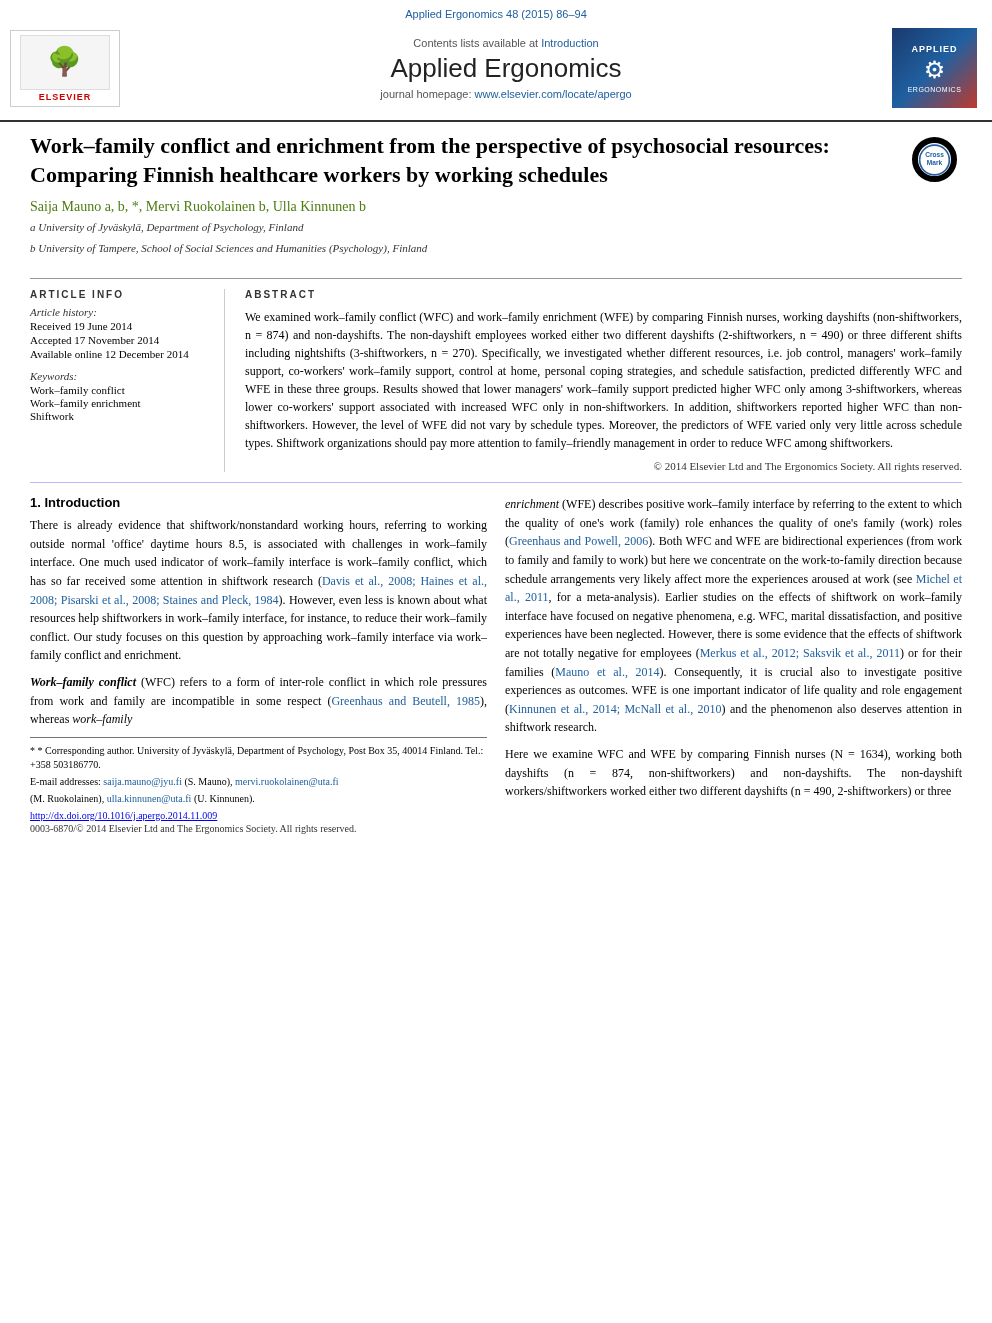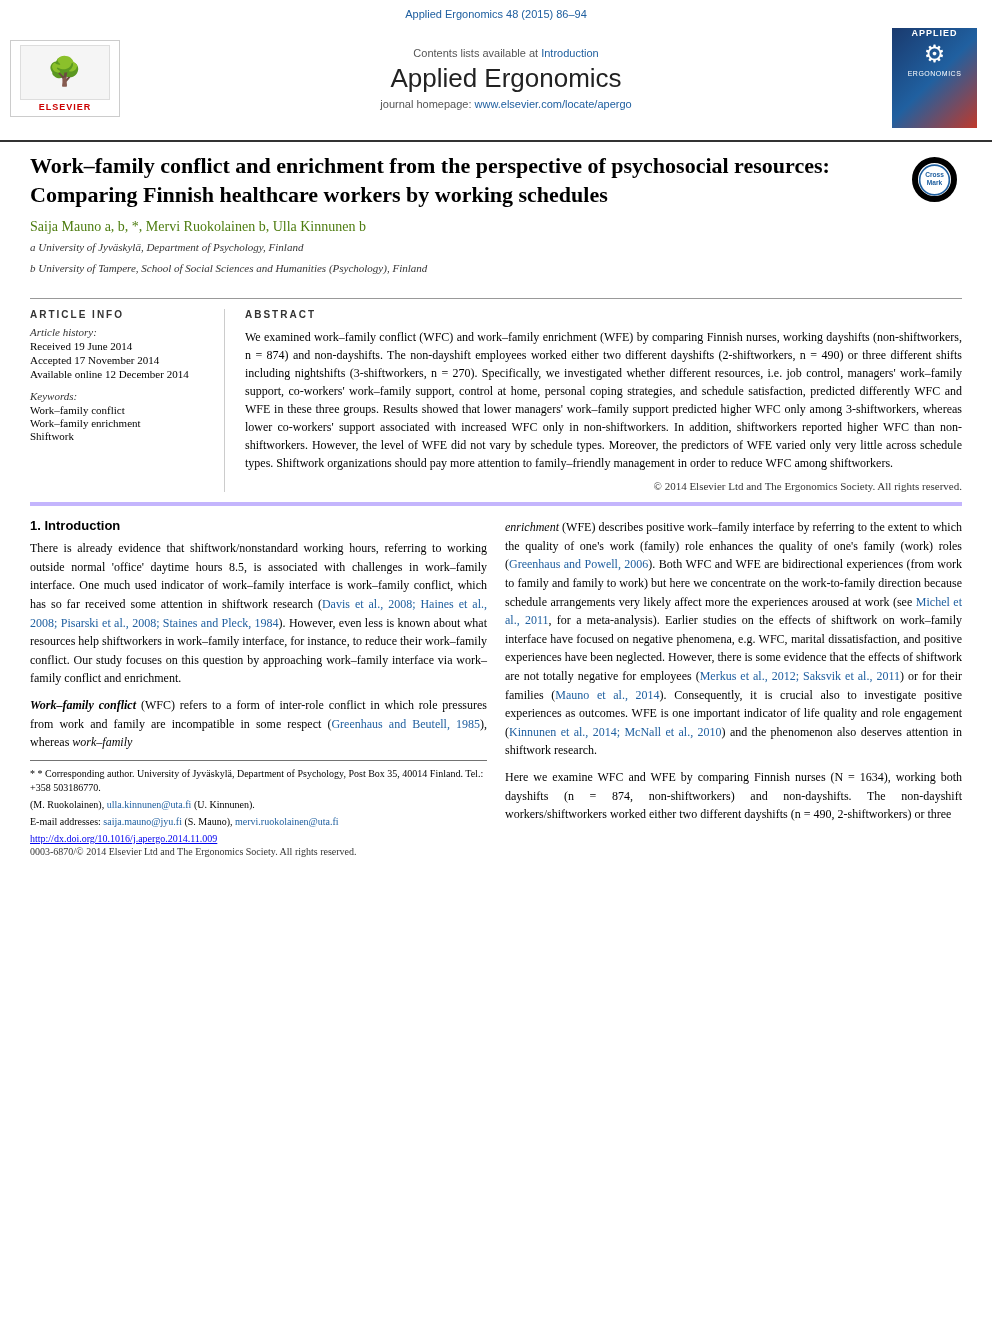--- a/index.html
+++ b/index.html
@@ -97,25 +97,26 @@
       font-size: 11px;
       color: #555;
       font-family: Arial, sans-serif;
     }
     .journal-logo-right {
       width: 90px;
       flex-shrink: 0;
     }
     .journal-logo-box {
       width: 85px;
-      height: 100px;
+      height: 80px;
       background: linear-gradient(135deg, #1a3a6e 0%, #2060a0 50%, #c0392b 100%);
       display: flex;
       flex-direction: column;
       align-items: center;
+      justify-content: center;
       color: white;
       font-family: Arial, sans-serif;
     }
     .logo-text-applied {
       font-size: 9px;
       font-weight: bold;
       letter-spacing: 1px;
       text-transform: uppercase;
     }
     .logo-text-ergonomics {
@@ -177,21 +178,21 @@
       font-size: 8px;
       color: #2060a0;
       text-align: center;
       font-weight: bold;
     }
     
     .info-abstract {
       display: flex;
       gap: 20px;
       border-top: 1px solid #999;
-      border-bottom: 4px solid #c4b5fd;
+      border-bottom: 1px solid #c4b5fd;
       padding: 10px 0;
       margin-bottom: 12px;
     }
     .article-info {
       width: 195px;
       flex-shrink: 0;
       border-right: 1px solid #ccc;
       padding-right: 12px;
     }
     .info-section-title {
@@ -406,24 +407,24 @@
         </div>
         <div class="body-text">
           <span class="italic bold">Work–family conflict</span> (WFC) refers to a form of inter-role conflict in which role pressures from work and family are incompatible in some respect (<a href="#" class="ref-link">Greenhaus and Beutell, 1985</a>), whereas <span class="italic">work–family</span>
         </div>
 
         <div class="footnotes">
           <div class="footnote-text">
             * <span>* Corresponding author. University of Jyväskylä, Department of Psychology, Post Box 35, 40014 Finland. Tel.: +358 503186770.</span>
           </div>
           <div class="footnote-text">
-            <span>(M. Ruokolainen),</span> <a href="#">ulla.kinnunen@uta.fi</a> <span>(U. Kinnunen).</span>
+            <span>E-mail addresses:</span> <a href="#">saija.mauno@jyu.fi</a> <span>(S. Mauno),</span> <a href="#">mervi.ruokolainen@uta.fi</a>
           </div>
           <div class="footnote-text">
-            <span>E-mail addresses:</span> <a href="#">saija.mauno@jyu.fi</a> <span>(S. Mauno),</span> <a href="#">mervi.ruokolainen@uta.fi</a>
+            <span>(M. Ruokolainen),</span> <a href="#">ulla.kinnunen@uta.fi</a> <span>(U. Kinnunen).</span>
           </div>
           <div class="doi-line">
             <a href="#">http://dx.doi.org/10.1016/j.apergo.2014.11.009</a>
           </div>
           <div class="issn-line">0003-6870/© 2014 Elsevier Ltd and The Ergonomics Society. All rights reserved.</div>
         </div>
       </div>
 
       <div class="col-right">
         <div class="body-text">

